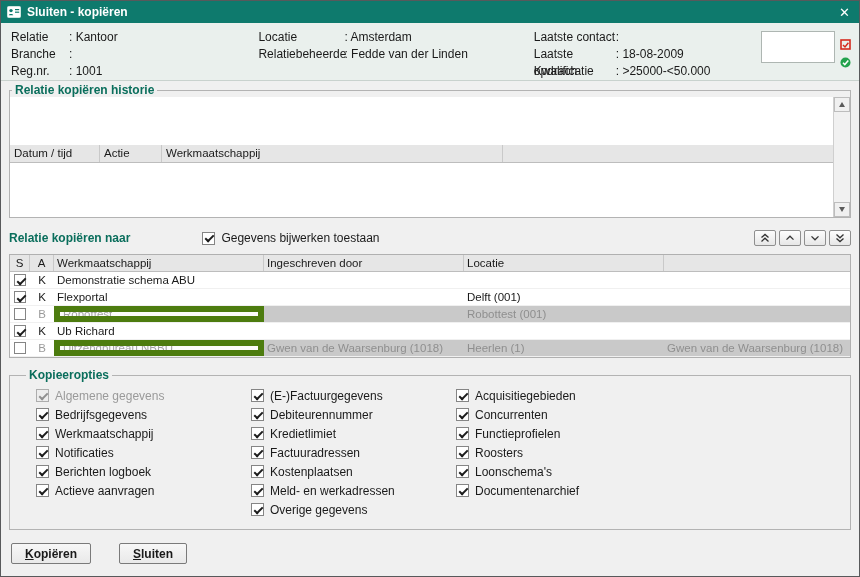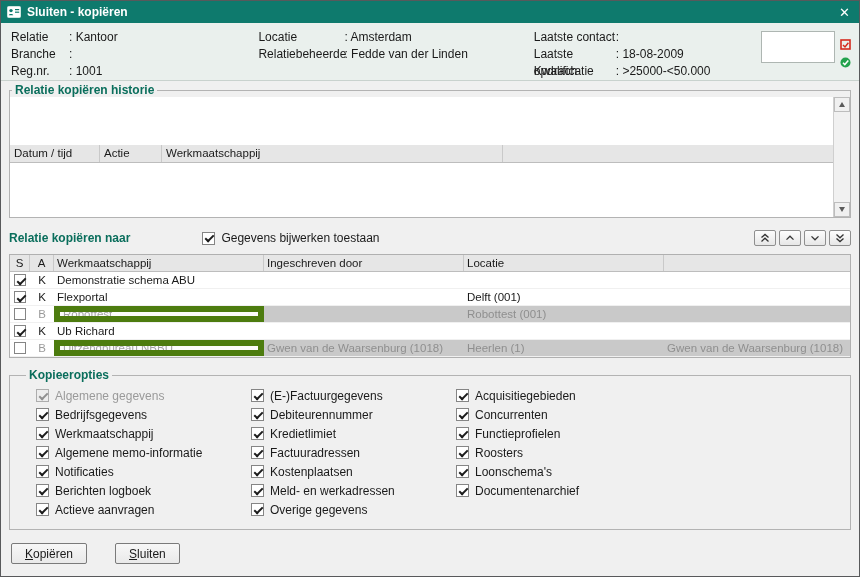--- a/index.html
+++ b/index.html
@@ -76,21 +76,21 @@
   .optcol{display:flex;flex-direction:column;}
   .optcol.o1{width:215px;}
   .optcol.o2{width:205px;}
   .optcol.o3{flex:1;}
   label.opt{display:flex;align-items:center;gap:6px;height:19px;cursor:pointer;}
   .optlbl{font-size:12px;}
 
   
   .btnrow{margin:13px 10px 0;display:flex;gap:28px;}
   .pbtn{height:21px;min-width:60px;padding:0 13px;background:linear-gradient(#f7f7f7,#e9e9e9);border:1px solid #7a7a7a;border-radius:2px;font-family:inherit;font-size:12px;color:#1a1a1a;cursor:pointer;display:flex;align-items:center;justify-content:center;}
-  .pbtn span{display:inline-block;}
+  .pbtn span{display:inline-block;font-weight:bold;}
   .pbtn span::first-letter{text-decoration:underline;}
 </style>
 </head>
 <body>
 
 <div class="dialog">
 
   <div class="titlebar">
     <span class="ticon">
       <svg width="14" height="12" viewBox="0 0 14 12">
@@ -286,24 +286,20 @@
         <label class="opt">
             <input type="checkbox" checked="" style="">
             <span class="optlbl">Bedrijfsgegevens</span>
           </label>
         <label class="opt">
             <input type="checkbox" checked="" style="">
             <span class="optlbl">Werkmaatschappij</span>
           </label>
         <label class="opt">
             <input type="checkbox" checked="" style="">
-            <span class="optlbl">Algemene memo-informatie</span>
-          </label>
-        <label class="opt">
-            <input type="checkbox" checked="" style="">
             <span class="optlbl">Notificaties</span>
           </label>
         <label class="opt">
             <input type="checkbox" checked="" style="">
             <span class="optlbl">Berichten logboek</span>
           </label>
         <label class="opt">
             <input type="checkbox" checked="" style="">
             <span class="optlbl">Actieve aanvragen</span>
           </label>

